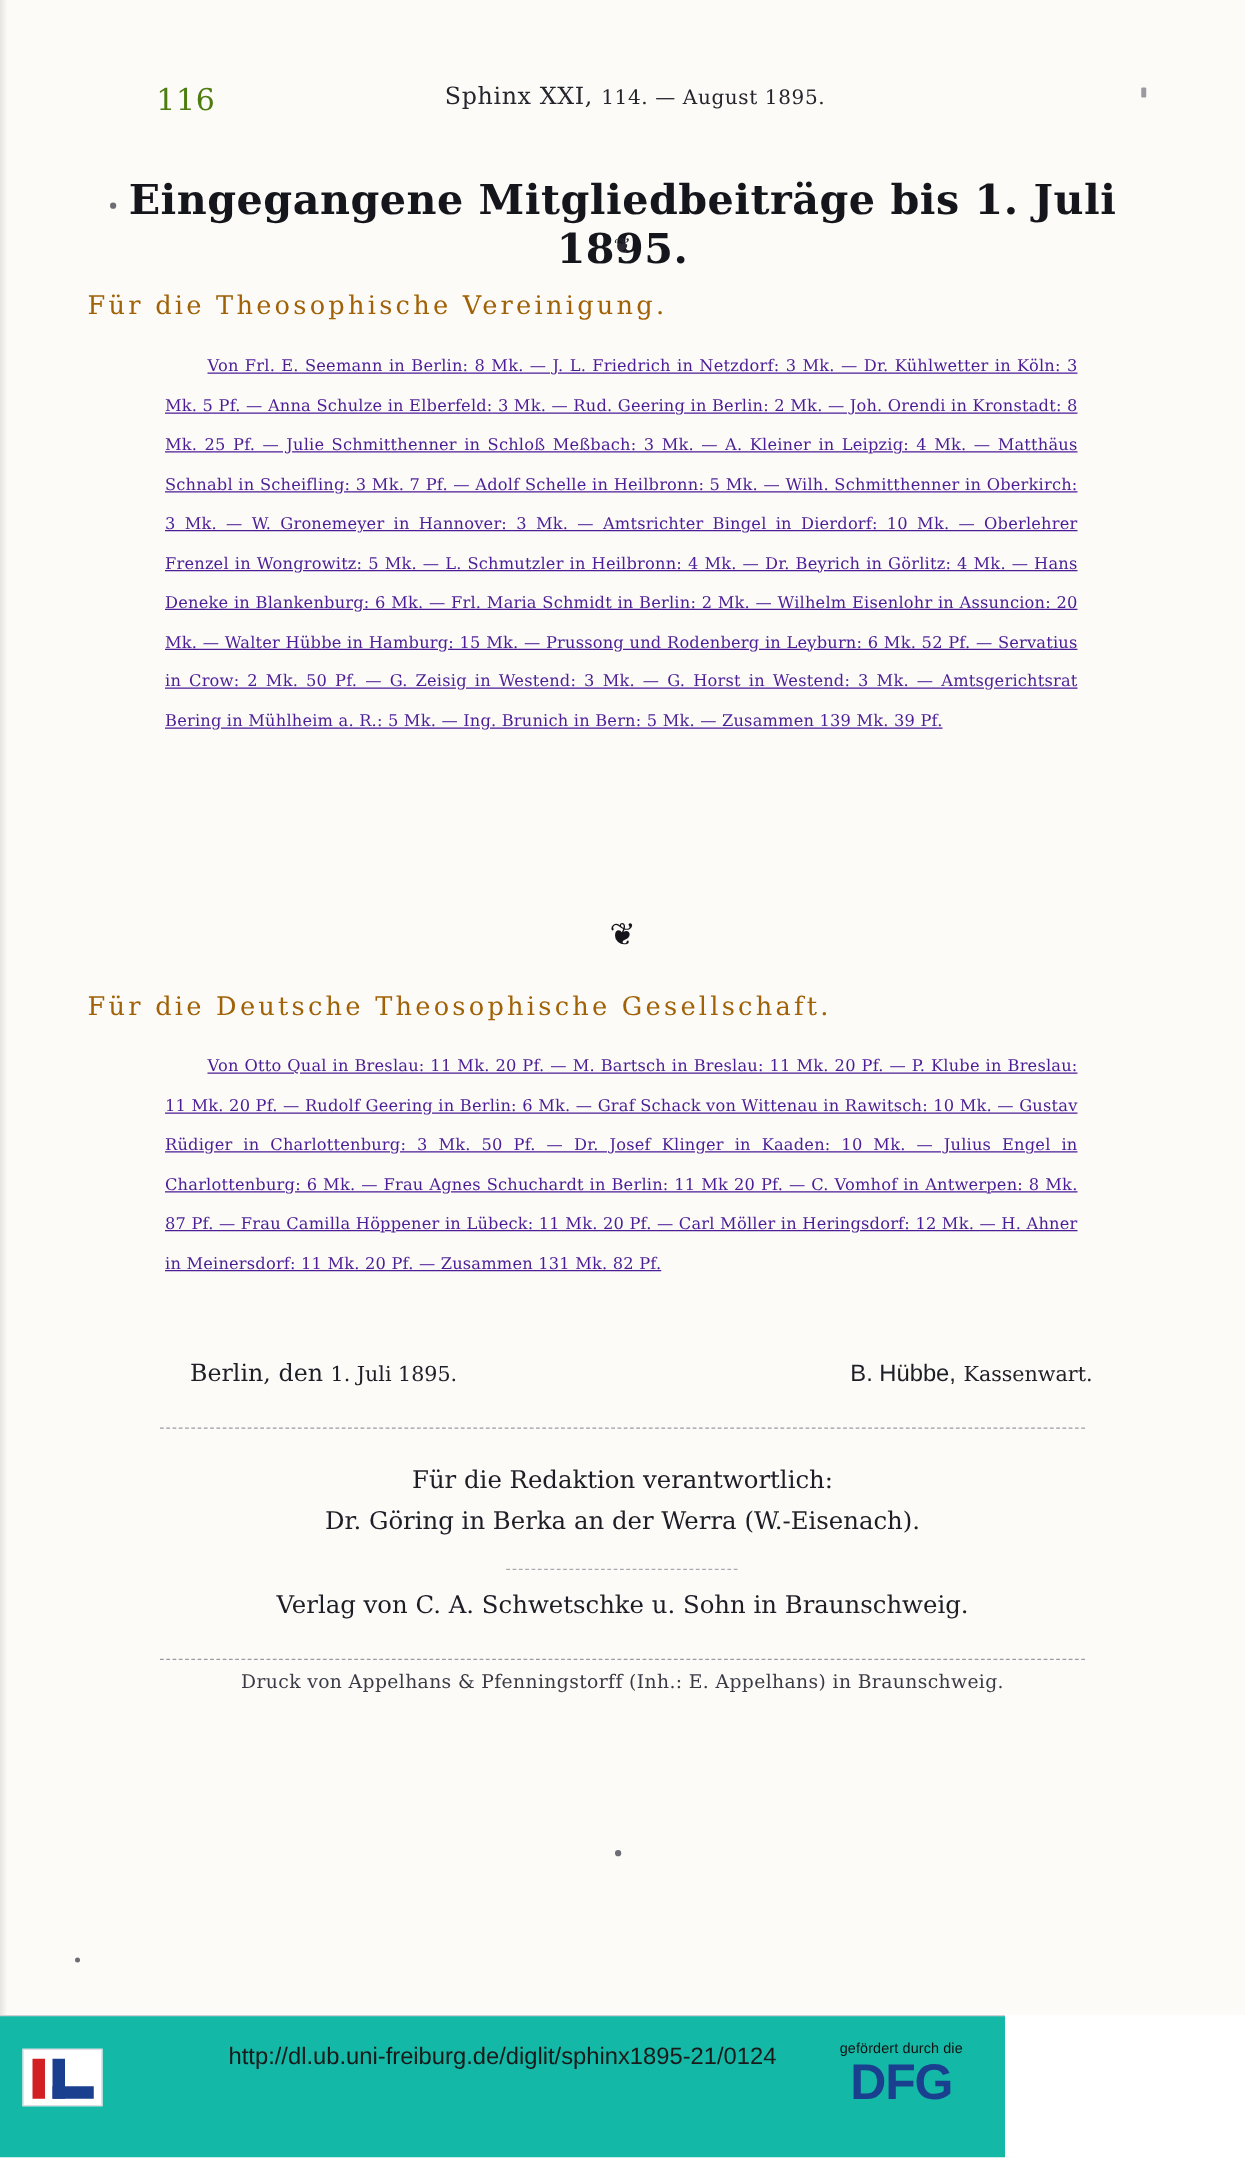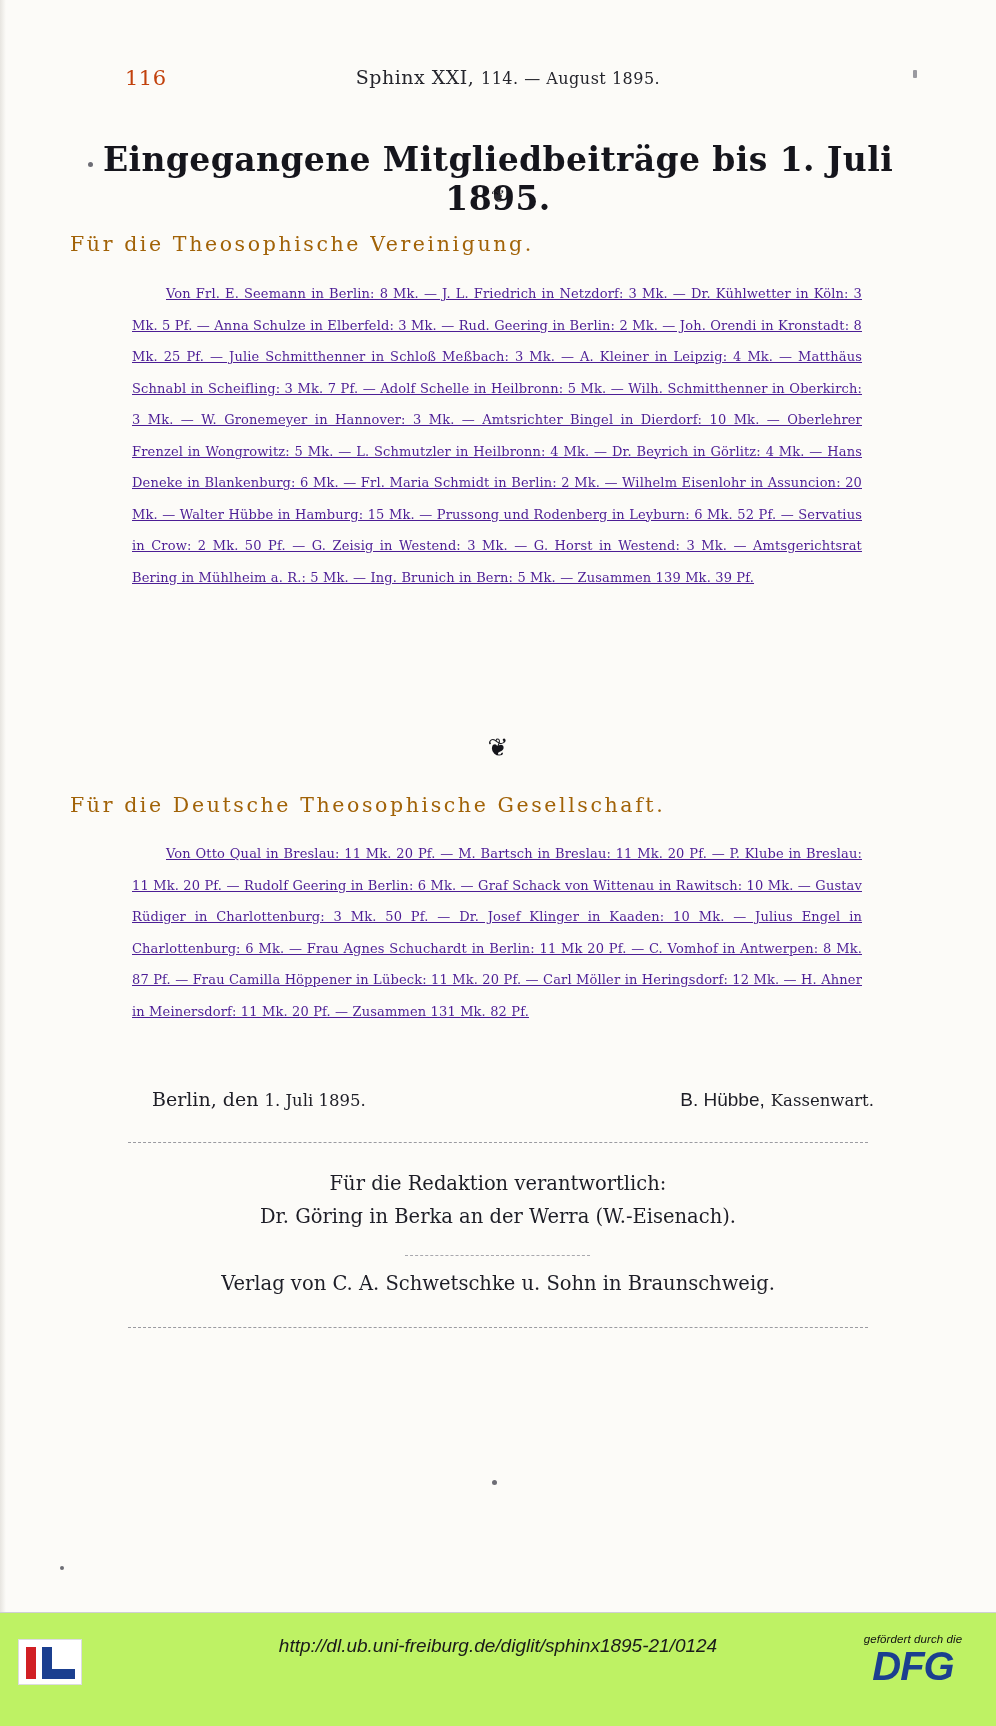--- a/index.html
+++ b/index.html
@@ -34,22 +34,22 @@
     position: absolute;
     top: 66px; left: 0; right: 0;
     height: 24px;
     font-size: 19px;
     letter-spacing: 0.5px;
     color: #25252c;
   }
   .folio {
     position: absolute;
     left: 55px; top: 0;
-    font-size: 21px;
-    color: #c2410c;
+    font-size: 24px;
+    color: #4d7c0f;
   }
   .running-head {
     position: absolute;
     left: 0; right: 0; top: 0;
     text-align: center;
     padding-left: 20px;
     font-size: 19px;
   }
   .running-head .small { font-size: 16px; margin-top: 24px; }
 
@@ -148,25 +148,24 @@
   .page-edge {
     position: absolute;
     left: 0; top: 0; width: 6px; height: 1612px;
     background: linear-gradient(90deg, #e7e5e0, #fcfbf8);
   }
 
   
   .footer {
     position: absolute;
     left: 0; top: 1612px;
-    width: 996px;
+    width: 804px;
     height: 114px;
-    background: #bef264;
+    background: #14b8a6;
     border-top: 1px solid #cfcfd4;
-    font-style: italic;
   }
   .flag {
     position: absolute;
     left: 18px; top: 26px;
     width: 64px; height: 46px;
     background: #ffffff;
     border: 1px solid #dcdce1;
   }
   .flag .bar-red {
     position: absolute; left: 7px; top: 7px; width: 10px; height: 32px; background: #d11f24;
@@ -254,20 +253,21 @@
 
     <div class="colophon col-1">Für die Redaktion verantwortlich:</div>
     <div class="colophon col-2">Dr. Göring in Berka an der Werra (W.-Eisenach).</div>
 
     <div class="rule rule-b"></div>
 
     <div class="colophon col-3">Verlag von C. A. Schwetschke u. Sohn in Braunschweig.</div>
 
     <div class="rule rule-c"></div>
 
+    <div class="colophon col-4">Druck von Appelhans &amp; Pfenningstorff (Inh.: E. Appelhans) in Braunschweig.</div>
   </div>
 
   <div class="speck sp1"></div>
   <div class="speck sp2"></div>
   <div class="speck sp3"></div>
   <div class="speck sp4"></div>
 </div>
 
 <div class="footer">
   <div class="flag">

